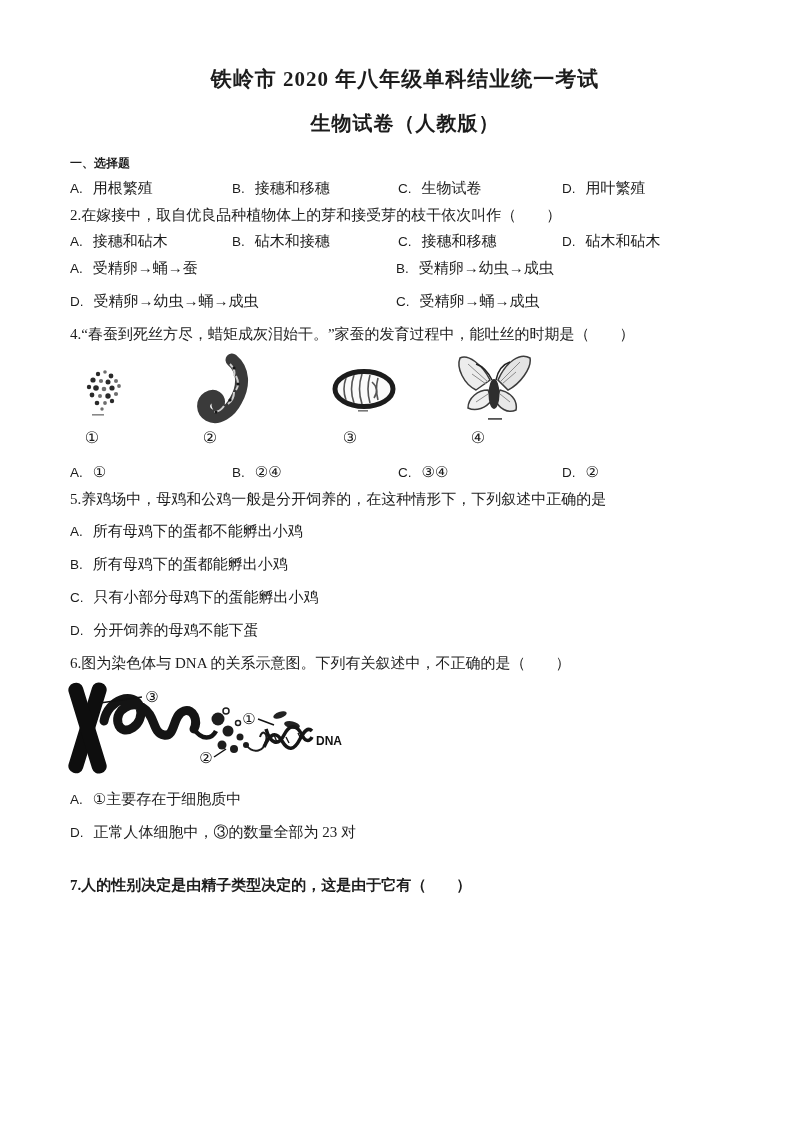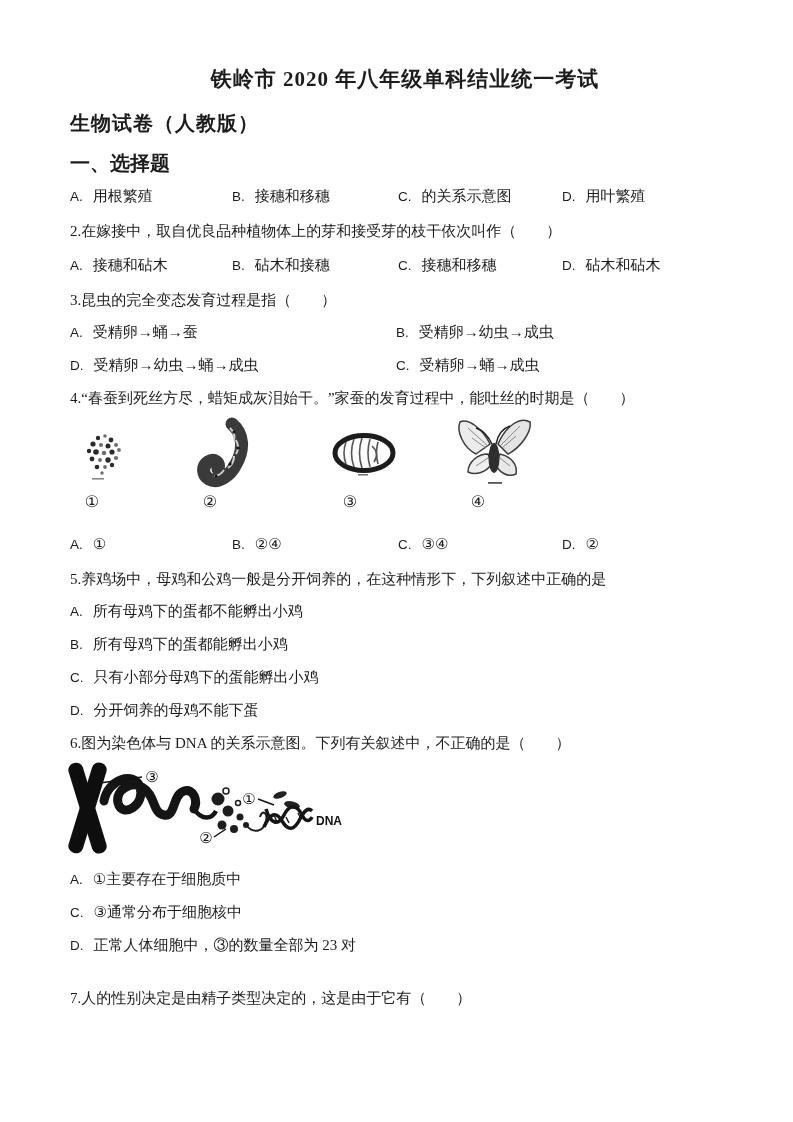--- a/index.html
+++ b/index.html
@@ -2,26 +2,26 @@
 <html><head>
 <meta charset="utf-8">
 <style>
   html,body{margin:0;padding:0;background:#ffffff;}
   .page{
     width:793px;height:1122px;background:#fff;color:#1c1c1c;
     font-family:"Liberation Serif","DejaVu Serif",serif;
     box-sizing:border-box;padding:58px 53px 8px 70px;position:relative;overflow:hidden;
   }
   .title{text-align:center;font-size:21px;font-weight:bold;line-height:30px;margin-top:6px;letter-spacing:1px;}
-  .subtitle{text-align:left;font-size:20px;font-weight:bold;line-height:30px;margin-top:14px;letter-spacing:1px;}
-  .section-heading{font-size:20px;font-weight:bold;line-height:30px;margin-top:10px;}
+  .subtitle{text-align:center;font-size:20px;font-weight:bold;line-height:30px;margin-top:14px;letter-spacing:1px;}
+  .section-heading{font-size:12px;font-weight:bold;line-height:30px;margin-top:10px;}
   .tline{font-size:15px;line-height:32px;}
   .q1first{margin-top:6px;}
-  .q7line{margin-top:20px;}
-  .opt4{display:grid;grid-template-columns:162px 166px 164px 1fr;font-size:15px;line-height:36px;}
+  .q7line{margin-top:20px;font-weight:bold;}
+  .opt4{display:grid;grid-template-columns:162px 166px 164px 1fr;font-size:15px;line-height:20px;}
   .opt2{display:grid;grid-template-columns:326px 1fr;font-size:15px;line-height:32px;}
   .olabel{font-family:"Liberation Sans","DejaVu Sans",sans-serif;font-size:13.5px;margin-right:10px;}
   .fig1{position:relative;height:112px;}
   .fig1 .stage{position:absolute;}
   .stage-label{position:absolute;top:76px;width:24px;text-align:center;font-size:16px;line-height:24px;}
   .fig2{position:relative;height:104px;}
   .fig2 svg{position:absolute;left:-2px;top:2px;}
   svg{display:block;}
 </style>
 </head>
@@ -30,37 +30,36 @@
 <div class="page">
 
   <div class="title">铁岭市 2020 年八年级单科结业统一考试</div>
   <div class="subtitle">生物试卷（人教版）</div>
   <div class="section-heading">一、选择题</div>
 
   <div>
     <div class="opt4">
       <span><span class="olabel">A.</span><span>用根繁殖</span></span>
       <span><span class="olabel">B.</span><span>接穗和移穗</span></span>
-      <span><span class="olabel">C.</span><span>的关系示意图</span></span>
+      <span><span class="olabel">C.</span><span>生物试卷</span></span>
       <span><span class="olabel">D.</span><span>用叶繁殖</span></span>
     </div>
   </div>
 
   <div>
     <div class="tline">2.在嫁接中，取自优良品种植物体上的芽和接受芽的枝干依次叫作（　　）</div>
     <div class="opt4">
       <span><span class="olabel">A.</span><span>接穗和砧木</span></span>
       <span><span class="olabel">B.</span><span>砧木和接穗</span></span>
       <span><span class="olabel">C.</span><span>接穗和移穗</span></span>
       <span><span class="olabel">D.</span><span>砧木和砧木</span></span>
     </div>
   </div>
 
   <div>
-    <div class="tline">3.昆虫的完全变态发育过程是指（　　）</div>
     <div class="opt2">
       <span><span class="olabel">A.</span><span>受精卵→蛹→蚕</span></span>
       <span><span class="olabel">B.</span><span>受精卵→幼虫→成虫</span></span>
     </div>
     <div class="opt2">
       <span><span class="olabel">D.</span><span>受精卵→幼虫→蛹→成虫</span></span>
       <span><span class="olabel">C.</span><span>受精卵→蛹→成虫</span></span>
     </div>
   </div>
 
@@ -211,21 +210,20 @@
         <text x="84" y="21" font-size="15" text-anchor="middle" fill="#111">③</text>
         <line x1="190" y1="38" x2="206" y2="44" stroke="#111" stroke-width="1.5"></line>
         <text x="181" y="43" font-size="15" text-anchor="middle" fill="#111">①</text>
         <line x1="146" y1="76" x2="158" y2="68" stroke="#111" stroke-width="1.5"></line>
         <text x="138" y="82" font-size="15" text-anchor="middle" fill="#111">②</text>
         <text x="248" y="64" font-size="12" font-weight="bold" font-family="Liberation Sans, sans-serif" fill="#111">DNA</text>
       </svg>
     </div>
 
     <div class="tline"><span class="olabel">A.</span><span>①主要存在于细胞质中</span></div>
-    <div class="tline"><span class="olabel">C.</span><span>③通常分布于细胞核中</span></div>
     <div class="tline"><span class="olabel">D.</span><span>正常人体细胞中，③的数量全部为 23 对</span></div>
   </div>
 
   <div>
     <div class="tline q7line">7.人的性别决定是由精子类型决定的，这是由于它有（　　）</div>
   </div>
 
 </div>
 
 </body></html>

